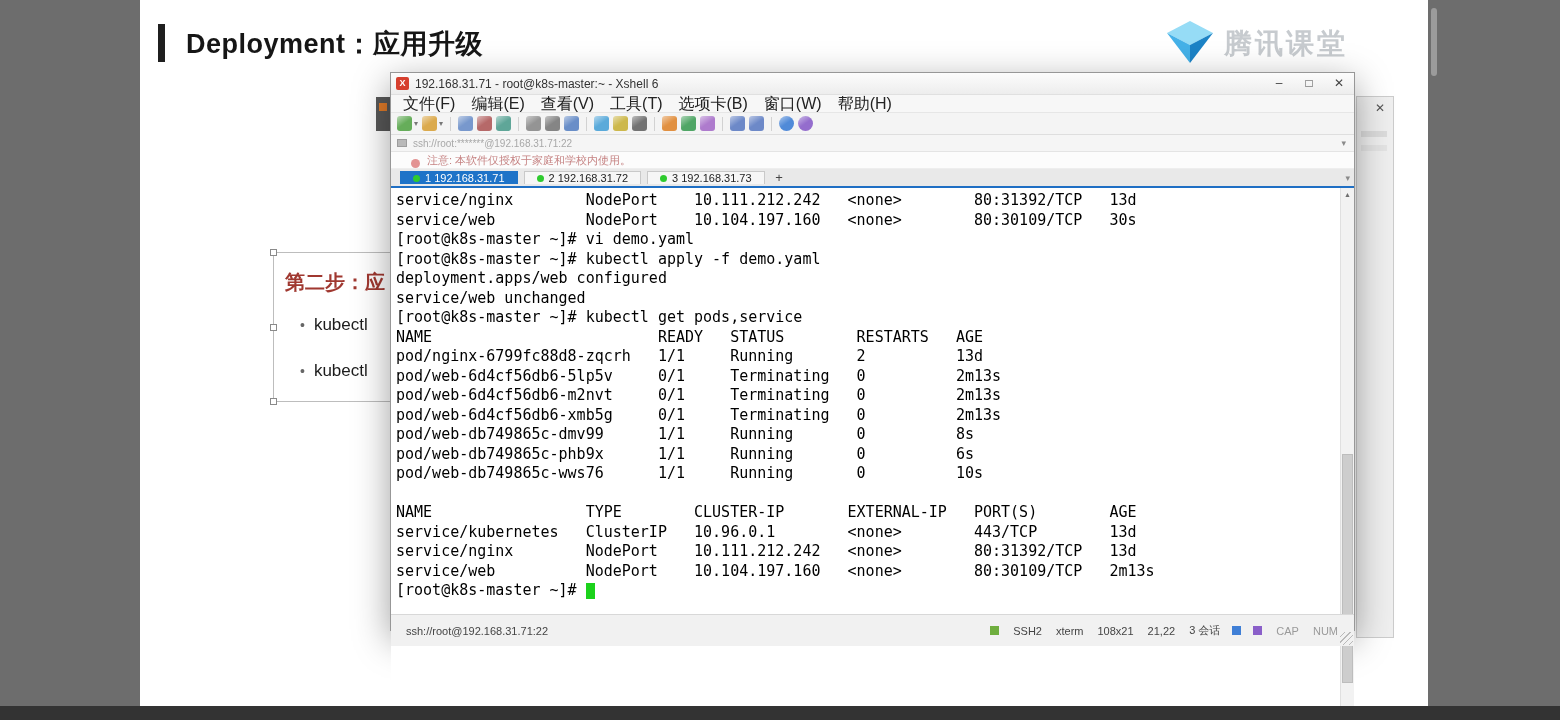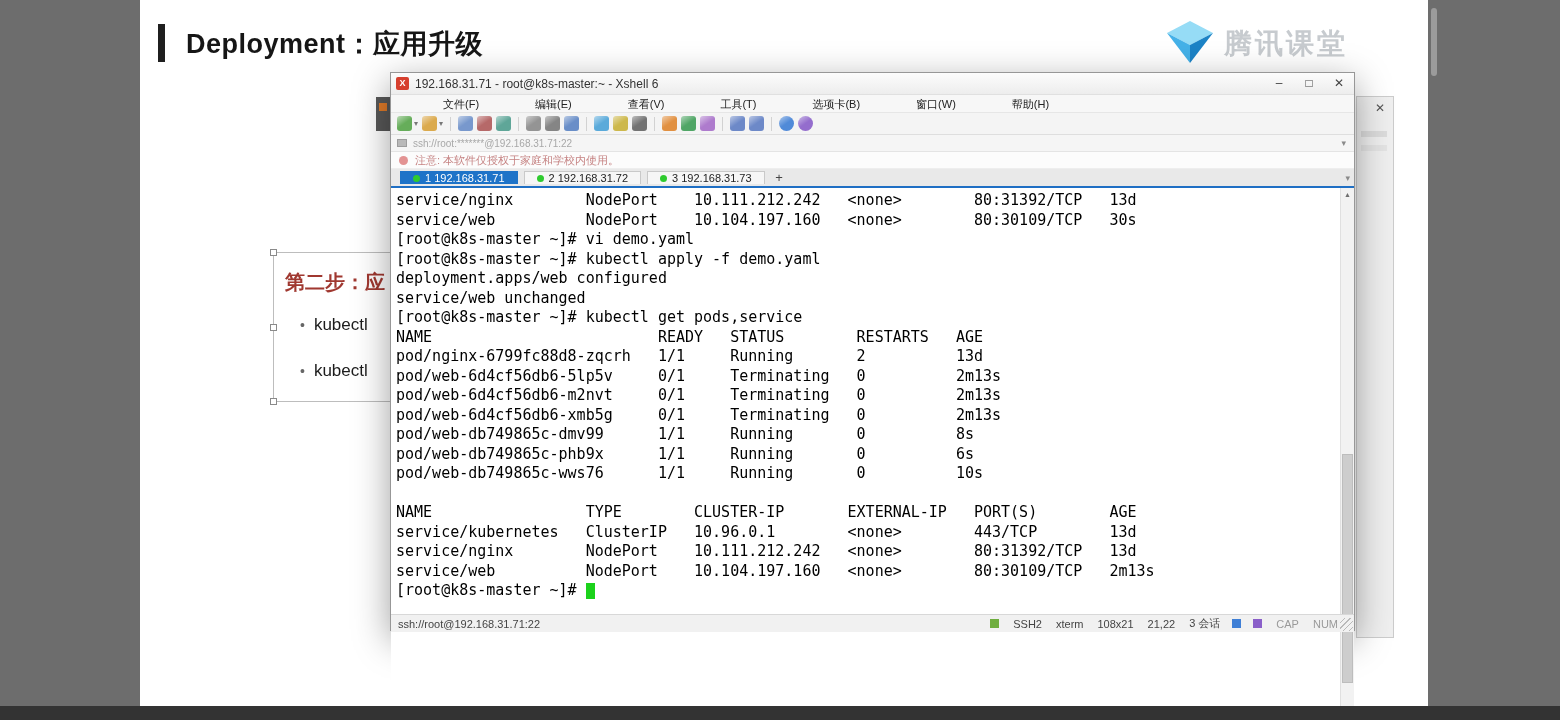--- a/index.html
+++ b/index.html
@@ -42,34 +42,34 @@
   .win { left:390px; top:72px; width:965px; height:559px; background:#fff;
     border:1px solid #979797; box-shadow:0 10px 34px rgba(0,0,0,.38); z-index:10; }
   .row { position:absolute; left:0; right:0; }
 
   .row-title { top:0; height:22px; background:linear-gradient(#fcfcfc,#ededed); border-bottom:1px solid #e0e0e0; display:flex; align-items:center; padding:0 0 0 5px; }
   .app-icon { width:13px; height:13px; border-radius:2px; background:#d63f2e; color:#fff; font-size:9px; font-weight:bold; text-align:center; line-height:13px; }
   .win-title { font-size:12px; color:#333; margin-left:6px; flex:1; white-space:nowrap; }
   .win-btn { width:30px; height:21px; text-align:center; line-height:21px; font-size:12px; color:#444; cursor:default; }
 
   .row-menu { top:22px; height:18px; background:#f7f7f7; border-bottom:1px solid #e6e6e6; display:flex; align-items:center; padding-left:4px; }
-  .menu-item { font-size:11px; color:#222; padding:0 8px; line-height:18px;margin-left:40px; }
+  .menu-item { font-size:16px; color:#222; padding:0 8px; line-height:18px; }
 
   .row-tools { top:40px; height:22px; background:#f4f4f4; border-bottom:1px solid #dedede; display:flex; align-items:center; padding-left:6px; gap:4px; }
   .tbi { width:15px; height:15px; border-radius:3px; opacity:.9;
     background-image:linear-gradient(145deg, rgba(255,255,255,.55), rgba(255,255,255,0) 50%); }
   .tsep { width:1px; height:14px; background:#d2d2d2; margin:0 3px; }
   .caret { font-size:8px; color:#777; margin-left:-2px; }
 
   .row-address { top:62px; height:17px; background:#f5f5f5; border-bottom:1px solid #e4e4e4; display:flex; align-items:center; padding:0 4px 0 6px; }
   .addr-icon { width:10px; height:8px; background:#b9b9b9; border:1px solid #9d9d9d; margin-right:6px; }
   .addr-text { font-size:10px; color:#a8a8a8; flex:1; }
   .row-right-caret { font-size:9px; color:#8a8a8a; padding:0 4px; }
 
-  .row-notice { top:79px; height:17px; background:#fbfbfb; border-bottom:1px solid #e8e8e8; display:flex; align-items:center; padding-left:8px; opacity:.72; }
+  .row-notice { top:79px; height:17px; background:#fbfbfb; border-bottom:1px solid #e8e8e8; display:flex; align-items:flex-end; padding-left:20px; opacity:.72; }
   .notice-icon { width:9px; height:9px; border-radius:50%; background:#d96a6a; margin-right:7px; }
   .notice-text { font-size:11px; color:#b05252; }
 
   .row-tabs { top:96px; height:19px; background:#e9e9e9; border-bottom:2px solid #1f6fc4; display:flex; align-items:center; padding-left:9px; }
   .tab { display:flex; align-items:center; gap:5px; padding:0 12px; font-size:11px; color:#222;
     background:#f6f6f6; border:1px solid #c9c9c9; border-bottom:none; margin-right:6px; }
   .tab.active { background:#1e73c8; color:#fff; border-color:#1e73c8; }
   .dot { width:7px; height:7px; border-radius:50%; background:#2fcb2f; }
   .newtab { width:17px; display:flex; align-items:center; justify-content:center; font-size:13px; color:#444; }
   .tabs-spacer { flex:1; }
@@ -78,21 +78,21 @@
   .term pre { margin:0; padding:3px 18px 0 5px; font-family:"DejaVu Sans Mono","Liberation Mono",monospace;
     font-size:15px; line-height:19.5px; color:#000; white-space:pre; }
   .term .term-last { padding-top:0; display:flex; align-items:flex-start; }
   .cursor { display:inline-block; width:9px; height:16px; margin-top:2px; background:#1bd21b; }
 
   .vscroll { position:absolute; right:0; top:0; bottom:0; width:14px; background:#f2f2f2; border-left:1px solid #e0e0e0; }
   .varrow { position:absolute; left:0; right:0; height:13px; text-align:center; font-size:7px; color:#6f6f6f; line-height:13px; }
   .varrow.up { top:0; } .varrow.down { bottom:0; }
   .vthumb { position:absolute; left:1px; width:11px; top:50%; height:43%; background:#cdcdcd; border:1px solid #bdbdbd; }
 
-  .row-status { top:541px; height:18px; background:#f1f1f1; border-top:1px solid #d8d8d8; display:flex; align-items:center; padding:0 16px 0 7px; }
+  .row-status { top:541px; height:32px; background:#f1f1f1; border-top:1px solid #d8d8d8; display:flex; align-items:center; padding:0 16px 0 15px; }
   .st-left { font-size:11px; color:#444; flex:1; }
   .st-item { font-size:11px; color:#444; margin-left:14px; white-space:nowrap; }
   .st-dim { color:#9a9a9a; }
   .st-ic { width:9px; height:9px; margin-left:12px; }
   .grip { position:absolute; right:1px; bottom:1px; width:13px; height:13px;
     background:repeating-linear-gradient(135deg, transparent 0 3px, #b9b9b9 3px 4px); }
 </style>
 </head>
 <body>
 

